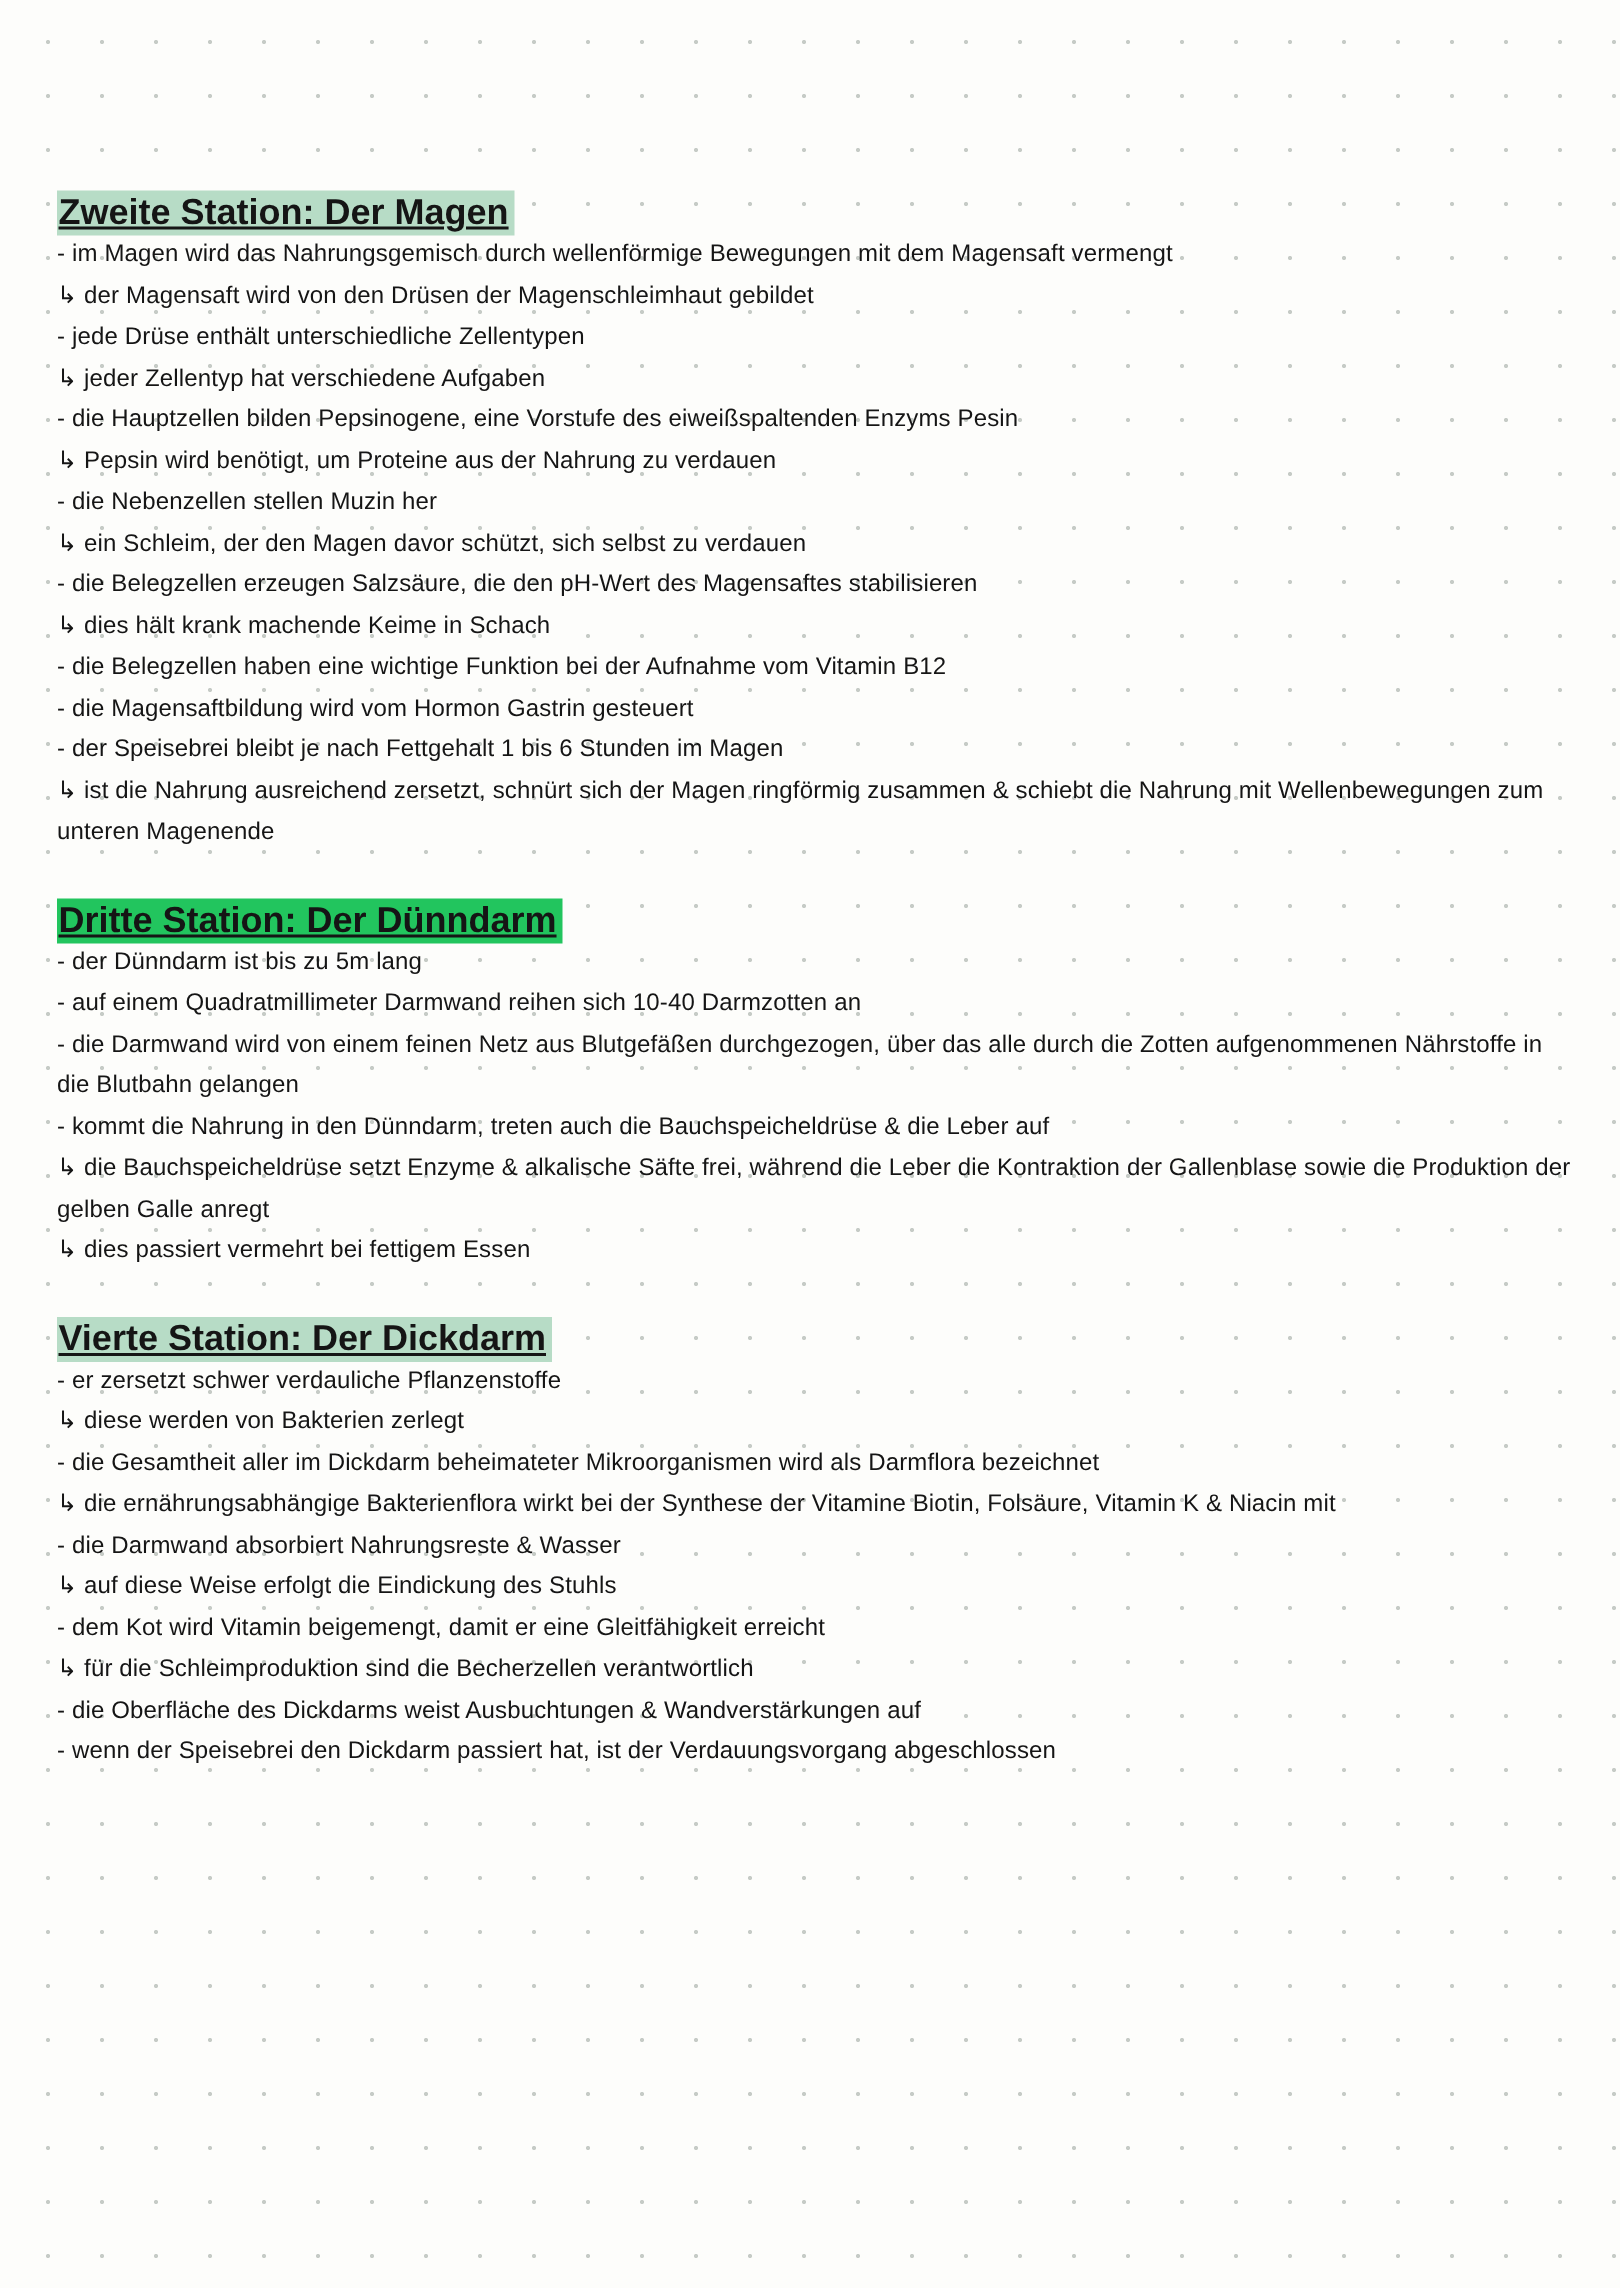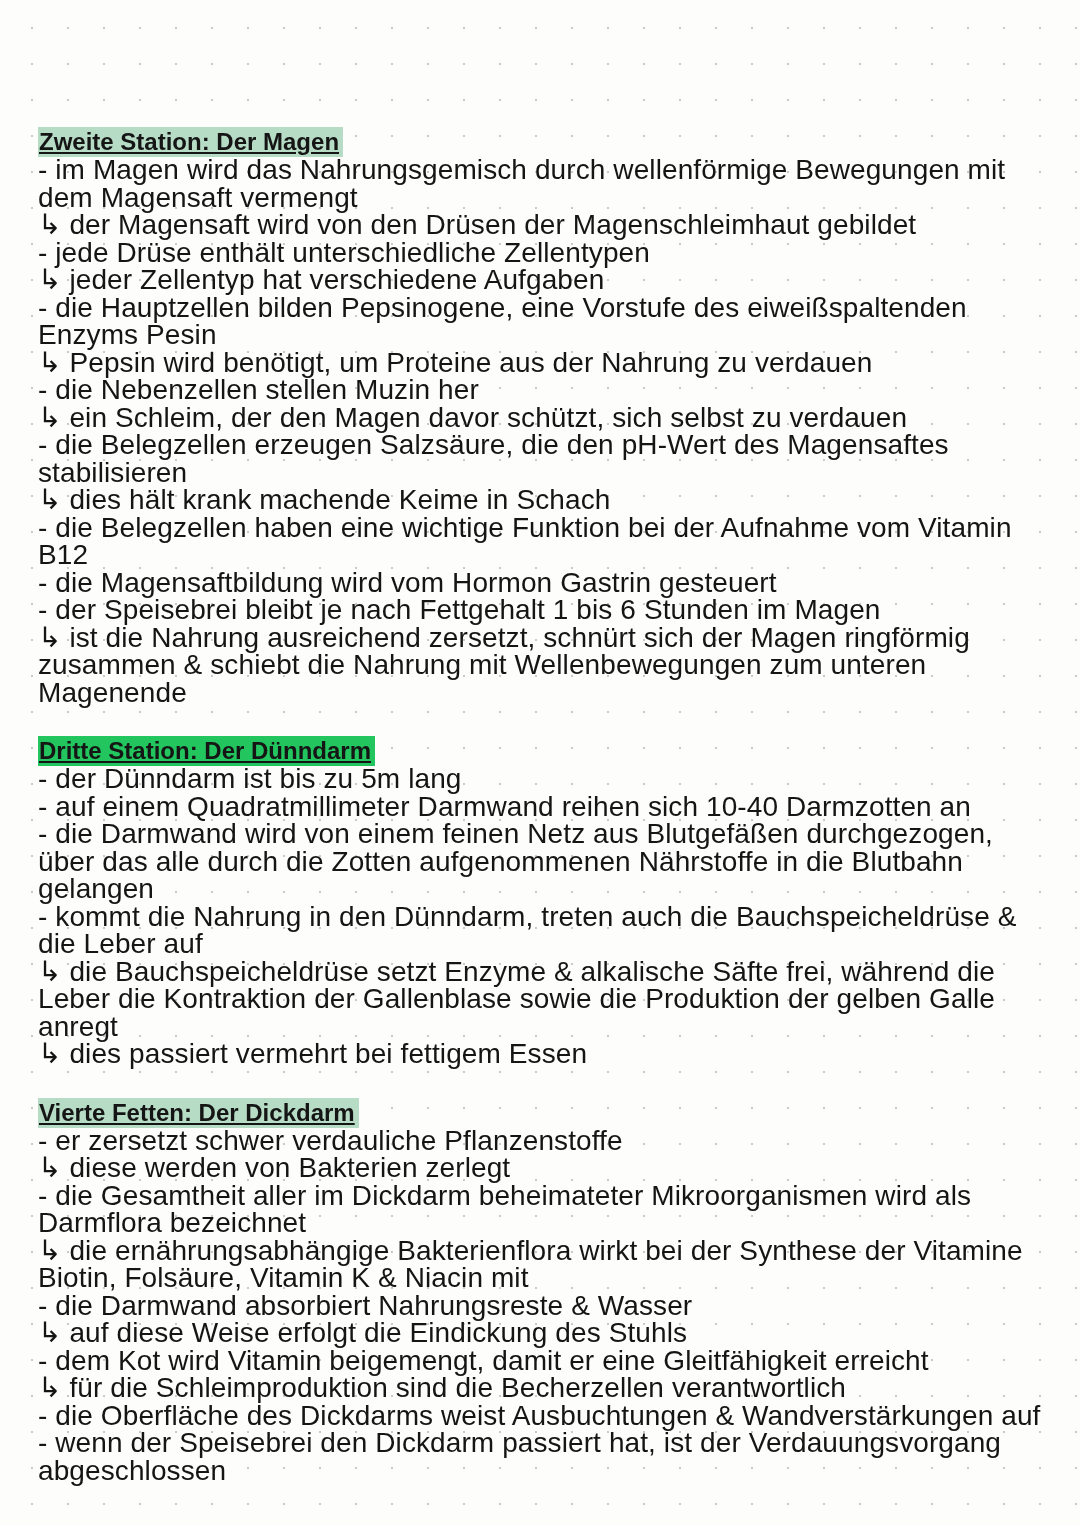--- a/index.html
+++ b/index.html
@@ -34,21 +34,21 @@
   }
   .hl {
     font-weight: bold;
     text-decoration: underline;
     text-decoration-thickness: 2px;
     text-underline-offset: 2px;
     padding: 1px 4px 2px 1px;
   }
   .line {
     margin: 0;
-    font-size: 28px;
+    font-size: 16px;
     line-height: 27.5px;
     letter-spacing: 0.1px;
   }
 </style>
 </head>
 <body style="color: rgb(21, 21, 21);">
 
 <main class="content">
     <section class="section">
       <h2 class="heading"><span class="hl" style="background-color: rgb(183, 220, 198);">Zweite Station: Der Magen</span></h2>
@@ -70,21 +70,21 @@
     <section class="section">
       <h2 class="heading"><span class="hl" style="background-color: #22c55e;">Dritte Station: Der Dünndarm</span></h2>
       <p class="line">- der Dünndarm ist bis zu 5m lang</p>
       <p class="line">- auf einem Quadratmillimeter Darmwand reihen sich 10-40 Darmzotten an</p>
       <p class="line">- die Darmwand wird von einem feinen Netz aus Blutgefäßen durchgezogen, über das alle durch die Zotten aufgenommenen Nährstoffe in die Blutbahn gelangen</p>
       <p class="line">- kommt die Nahrung in den Dünndarm, treten auch die Bauchspeicheldrüse &amp; die Leber auf</p>
       <p class="line">↳ die Bauchspeicheldrüse setzt Enzyme &amp; alkalische Säfte frei, während die Leber die Kontraktion der Gallenblase sowie die Produktion der gelben Galle anregt</p>
       <p class="line">↳ dies passiert vermehrt bei fettigem Essen</p>
     </section>
     <section class="section">
-      <h2 class="heading"><span class="hl" style="background-color: rgb(183, 220, 198);">Vierte Fetten: Der Dickdarm</span></h2>
+      <h2 class="heading"><span class="hl" style="background-color: rgb(183, 220, 198);">Vierte Station: Der Dickdarm</span></h2>
       <p class="line">- er zersetzt schwer verdauliche Pflanzenstoffe</p>
       <p class="line">↳ diese werden von Bakterien zerlegt</p>
       <p class="line">- die Gesamtheit aller im Dickdarm beheimateter Mikroorganismen wird als Darmflora bezeichnet</p>
       <p class="line">↳ die ernährungsabhängige Bakterienflora wirkt bei der Synthese der Vitamine Biotin, Folsäure, Vitamin K &amp; Niacin mit</p>
       <p class="line">- die Darmwand absorbiert Nahrungsreste &amp; Wasser</p>
       <p class="line">↳ auf diese Weise erfolgt die Eindickung des Stuhls</p>
       <p class="line">- dem Kot wird Vitamin beigemengt, damit er eine Gleitfähigkeit erreicht</p>
       <p class="line">↳ für die Schleimproduktion sind die Becherzellen verantwortlich</p>
       <p class="line">- die Oberfläche des Dickdarms weist Ausbuchtungen &amp; Wandverstärkungen auf</p>
       <p class="line">- wenn der Speisebrei den Dickdarm passiert hat, ist der Verdauungsvorgang abgeschlossen</p>

